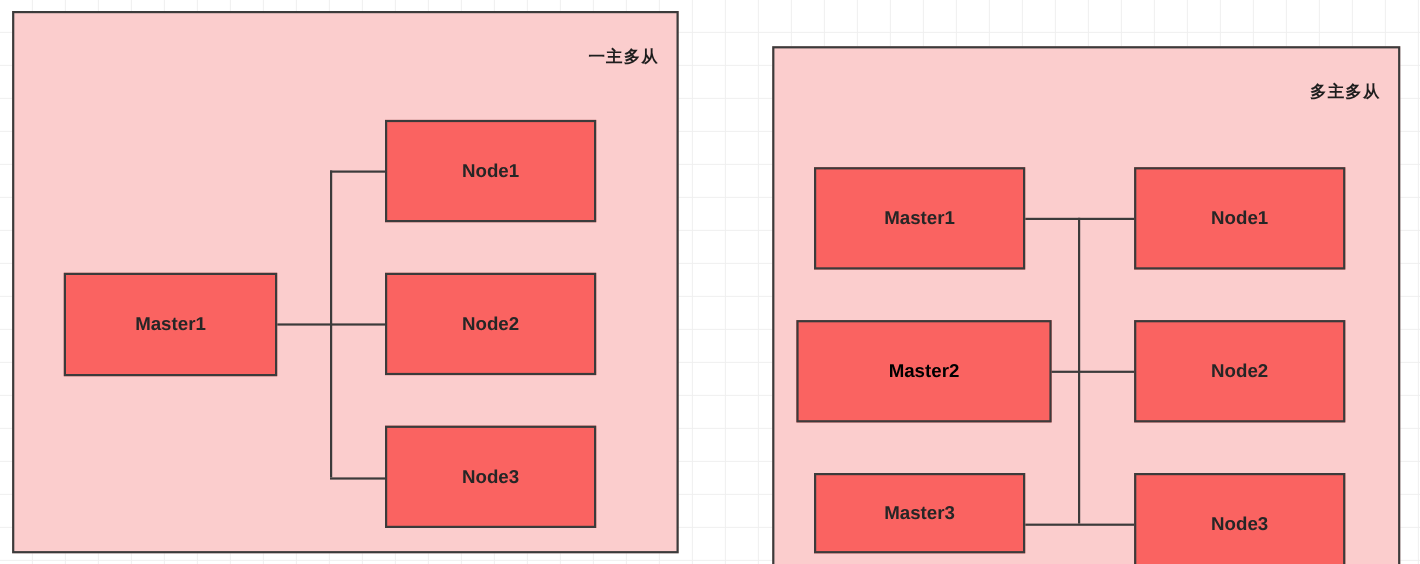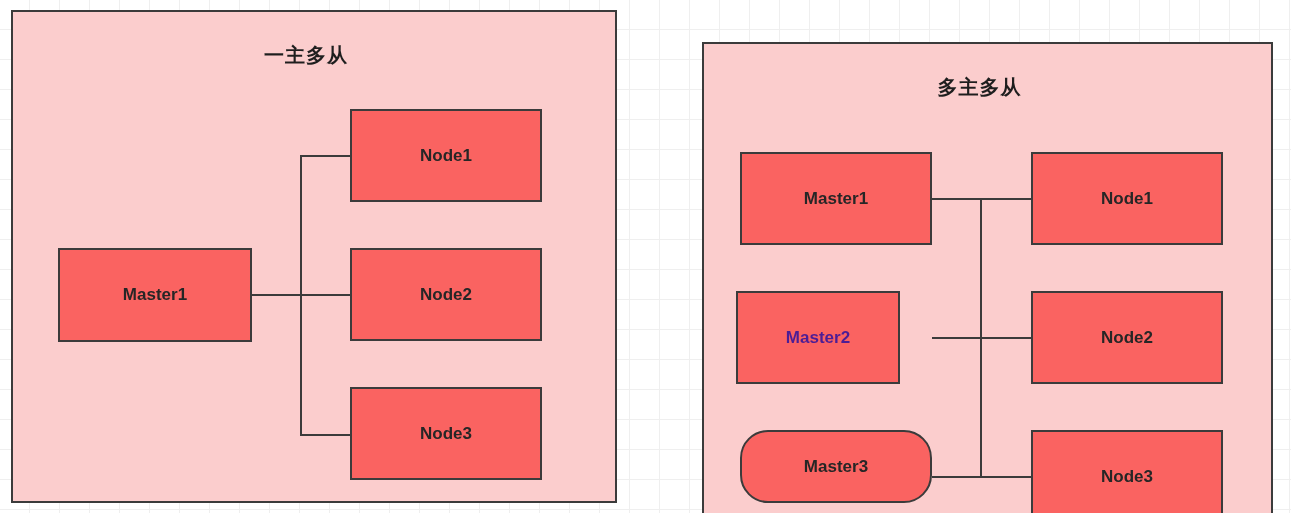--- a/index.html
+++ b/index.html
@@ -26,22 +26,22 @@
     background: #fbcdcd;
     border: 2px solid #3b3b3b;
     box-sizing: border-box;
   }
 
   .panel-title {
     position: absolute;
     top: 30px;
     left: 0;
     right: 16px;
-    text-align: center;
-    font-size: 20px;
+    text-align: right;
+    font-size: 15px;
     font-weight: bold;
     color: #1e1e1e;
     letter-spacing: 1px;
     font-family: "DejaVu Sans", "Liberation Sans", sans-serif;
   }
 
   .node-box {
     position: absolute;
     background: #fa6361;
     border: 2px solid #3b3b3b;
@@ -77,19 +77,19 @@
       <div class="node-box" style="left: 337px; top: 236px; width: 192px; height: 93px; background: rgb(250, 99, 97); border-color: rgb(59, 59, 59); color: rgb(38, 38, 38);">Node2</div>
       <div class="node-box" style="left: 337px; top: 375px; width: 192px; height: 93px; background: rgb(250, 99, 97); border-color: rgb(59, 59, 59); color: rgb(38, 38, 38);">Node3</div>
     </div>
     <div class="panel" style="left: 702px; top: 10px; width: 571px; height: 493px; background: rgb(251, 205, 205); border-color: rgb(59, 59, 59); margin-top: 32px;">
       <div class="panel-title">多主多从</div>
       <div class="conn v" style="left: 276px; top: 154px; height: 278px; background: rgb(59, 59, 59);"></div>
       <div class="conn h" style="left: 228px; top: 154px; width: 99px; background: rgb(59, 59, 59);"></div>
       <div class="conn h" style="left: 228px; top: 293px; width: 99px; background: rgb(59, 59, 59);"></div>
       <div class="conn h" style="left: 228px; top: 432px; width: 99px; background: rgb(59, 59, 59);"></div>
       <div class="node-box" style="left: 36px; top: 108px; width: 192px; height: 93px; background: rgb(250, 99, 97); border-color: rgb(59, 59, 59); color: rgb(38, 38, 38);">Master1</div>
-      <div class="node-box" style="left: 32px; top: 247px; width: 164px; height: 93px; background: rgb(250, 99, 97); border-color: rgb(59, 59, 59); color: #4c1d95;">Master2</div>
-      <div class="node-box" style="left: 36px; top: 386px; width: 192px; height: 73px; background: rgb(250, 99, 97); border-color: rgb(59, 59, 59); color: rgb(38, 38, 38); border-radius: 28px;">Master3</div>
+      <div class="node-box" style="left: 20px; top: 247px; width: 232px; height: 93px; background: rgb(250, 99, 97); border-color: rgb(59, 59, 59); color: #000000;">Master2</div>
+      <div class="node-box" style="left: 36px; top: 386px; width: 192px; height: 73px; background: rgb(250, 99, 97); border-color: rgb(59, 59, 59); color: rgb(38, 38, 38);">Master3</div>
       <div class="node-box" style="left: 327px; top: 108px; width: 192px; height: 93px; background: rgb(250, 99, 97); border-color: rgb(59, 59, 59); color: rgb(38, 38, 38);">Node1</div>
       <div class="node-box" style="left: 327px; top: 247px; width: 192px; height: 93px; background: rgb(250, 99, 97); border-color: rgb(59, 59, 59); color: rgb(38, 38, 38);">Node2</div>
       <div class="node-box" style="left: 327px; top: 386px; width: 192px; height: 93px; background: rgb(250, 99, 97); border-color: rgb(59, 59, 59); color: rgb(38, 38, 38);">Node3</div>
     </div>
   </div>
 
 </body></html>

